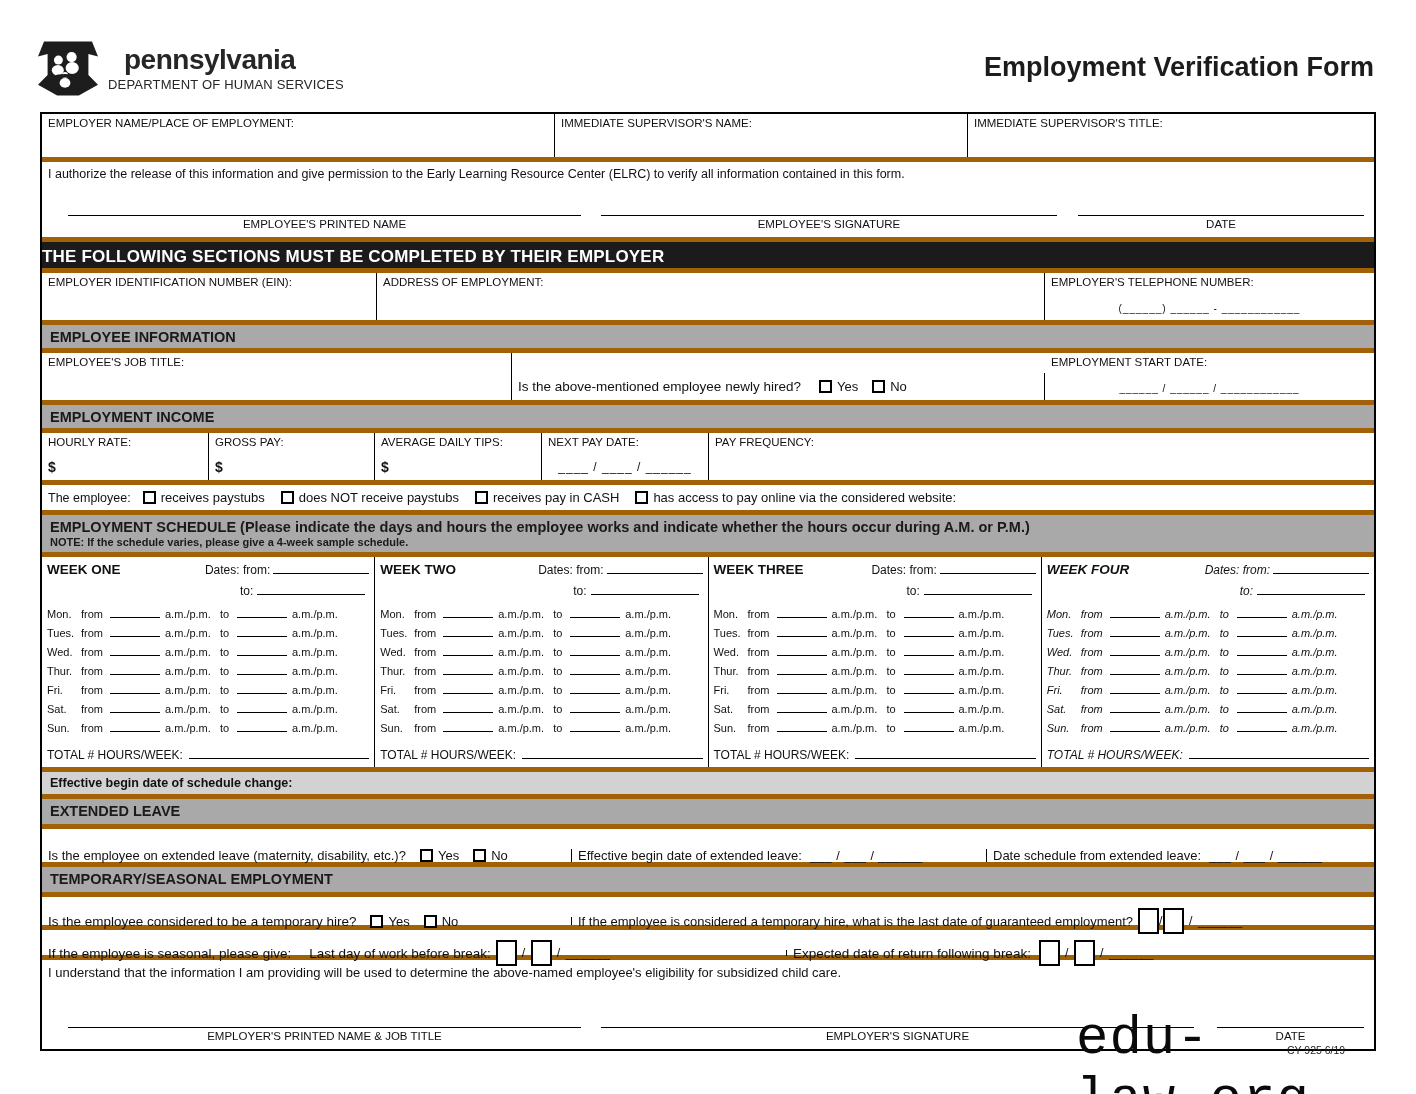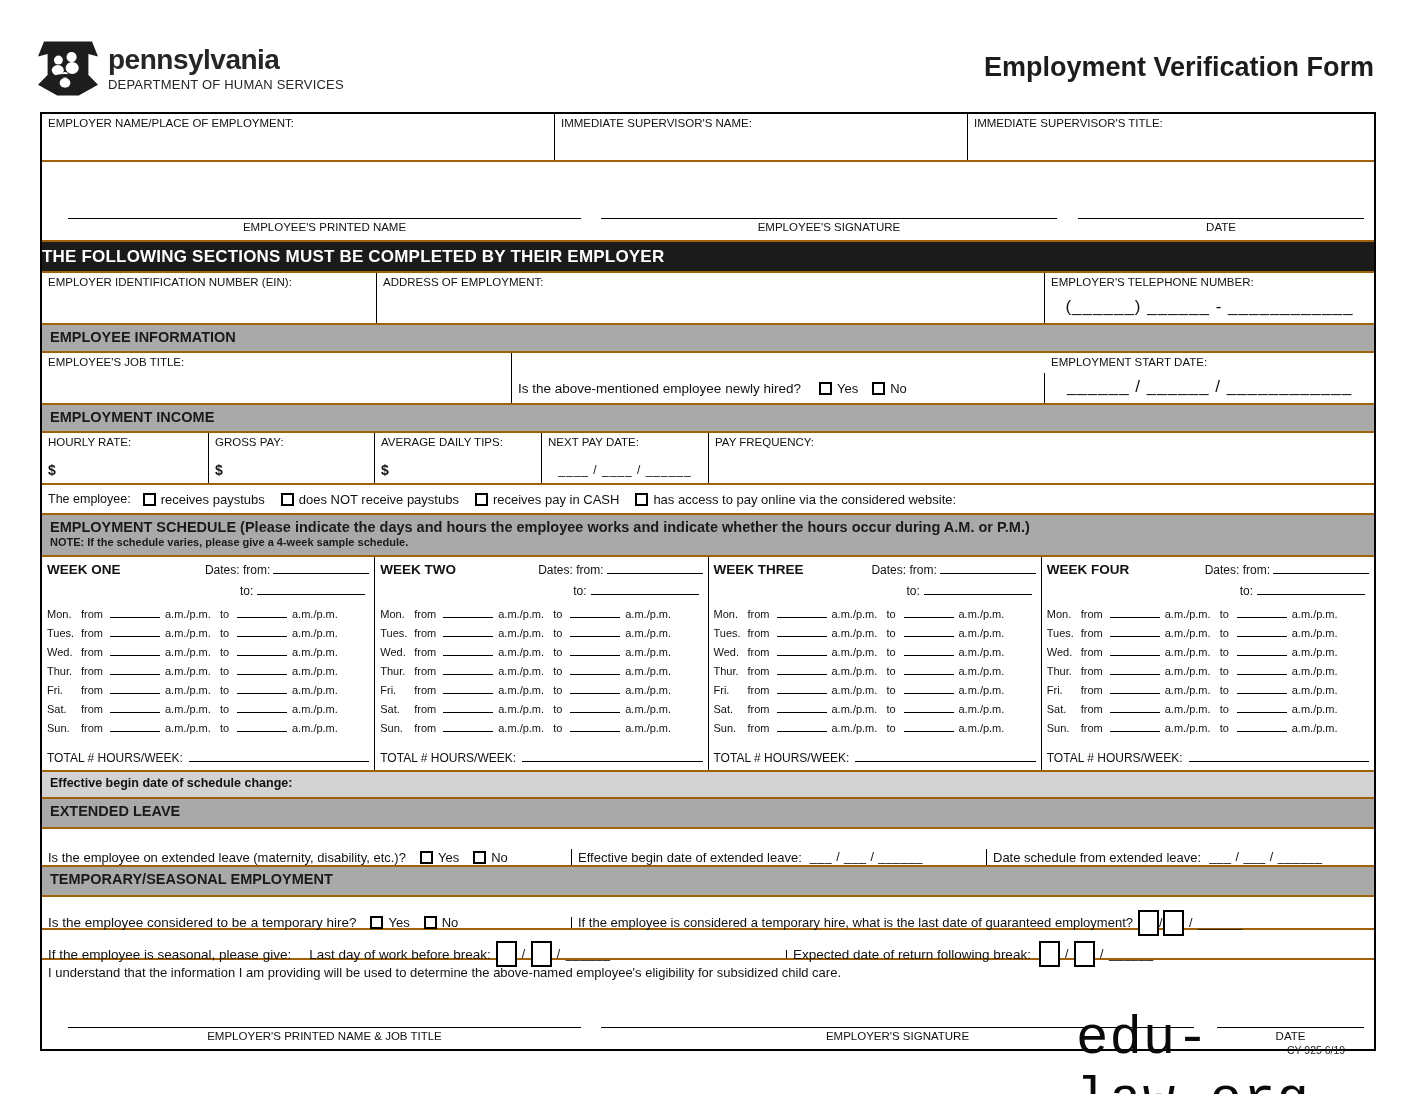--- a/index.html
+++ b/index.html
@@ -3,28 +3,28 @@
 <meta charset="utf-8">
 <style>
   * { margin:0; padding:0; box-sizing:border-box; }
   body { background:#fff; }
   .page { width:1416px; height:1094px; position:relative; background:#fff;
           font-family:"Liberation Sans", sans-serif; color:#111; overflow:hidden; }
 
   
   .hdr-logo { position:absolute; left:38px; top:40px; display:flex; align-items:center; gap:10px; }
   .logo-keystone svg { width:60px; height:57px; display:block; }
-  .logo-text .brand { font-size:28px; font-weight:bold; line-height:1.05; color:#262626; letter-spacing:-0.5px; }
+  .logo-text .brand { font-size:28px; font-weight:bold; line-height:1.05; color:#262626; letter-spacing:-0.5px;margin-left:16px; }
   .logo-text .dept  { font-size:13px; color:#262626; margin-top:2px; letter-spacing:0.2px; }
   .hdr-title { position:absolute; right:42px; top:52px; font-size:27px; font-weight:bold; color:#1c1c1c; }
 
   
   .form { position:absolute; left:40px; top:112px; width:1336px; border:2px solid #000; background:#fff;
           display:flex; flex-direction:column; }
-  .row { display:flex; border-bottom:2px solid #a16207; }
+  .row { display:flex; border-bottom:5px solid #a16207; }
   .row:last-child { border-bottom:none; }
   .cell { border-right:1px solid #000; padding:3px 6px; position:relative; display:flex; flex-direction:column; }
   .cell:last-child { border-right:none; }
   .lbl { font-size:11.5px; color:#111; }
   .blank { display:inline-block; border-bottom:1px solid #000; height:13px; vertical-align:baseline; }
 
   .h48{height:48px} .h80{height:80px} .h31{height:31px} .h52{height:52px}
   .h28{height:28px} .h42{height:42px} .h215{height:215px} .h27{height:27px}
   .h30{height:30px} .h38{height:38px} .h33{height:33px} .h89{height:89px}
 
@@ -43,34 +43,34 @@
   .cb { display:inline-block; width:13px; height:13px; border:2px solid #000; background:#fff;
         vertical-align:-2px; margin-right:5px; flex:none; }
   .dbox { display:inline-block; width:21px; height:26px; border:2px solid #000; background:#fff;
           vertical-align:middle; flex:none; }
 
   .qtext { font-size:13.5px; }
   .opt { display:inline-flex; align-items:center; font-size:13px; white-space:nowrap; }
   .vcenter { justify-content:center;margin-top:20px; }
   .hrow { display:flex; align-items:center; }
 
-  .centerblank { margin-top:auto; text-align:center; font-size:17px; padding-bottom:3px; letter-spacing:1px; }
+  .centerblank { margin-top:auto; text-align:center; font-size:10px; padding-bottom:3px; letter-spacing:1px; }
   .dollar { margin-top:auto; font-weight:bold; font-size:14px; padding-bottom:2px; }
 
   
   .sigrow { display:flex; margin-top:auto; padding:0 0 4px 20px; }
   .sig { border-top:1px solid #000; text-align:center; font-size:11.5px; padding-top:2px; }
 
   
   .paystubs { flex-direction:row; align-items:center; gap:16px; font-size:12.5px; }
 
   
   .sched-grid { padding:0; }
   .week-col { flex:1; border-right:1px solid #000; display:flex; flex-direction:column; padding:4px 5px 5px; }
-  .week-col:last-child { border-right:none; }
+  .week-col:last-child { border-right:none;font-style:italic; }
   .wk-l1 { display:flex; justify-content:space-between; align-items:baseline; }
   .wk-name { font-weight:bold; font-size:13.5px; }
   .wk-dates { font-size:12px; }
   .wk-blank { width:96px; margin-left:3px; }
   .wk-l2 { text-align:right; font-size:12px; margin-top:5px; padding-right:4px; }
   .wk-blank2 { width:108px; margin-left:4px; }
   .wk-days { margin-top:9px; }
   .day-row { display:flex; align-items:baseline; font-size:11px; height:19px; }
   .d-name { width:34px; } .d-kw { width:29px; } .d-kw2 { width:17px; }
   .d-blank { width:50px; margin-right:5px; height:11px; }
@@ -121,20 +121,21 @@
       <div class="cell w413">
         <span class="lbl">IMMEDIATE SUPERVISOR'S NAME:</span>
       </div>
       <div class="cell grow">
         <span class="lbl">IMMEDIATE SUPERVISOR'S TITLE:</span>
       </div>
     </div>
 
     <div class="row h80">
       <div class="cell grow">
+        <span style="font-size:12.5px; padding-top:2px;">I authorize the release of this information and give permission to the Early Learning Resource Center (ELRC) to verify all information contained in this form.</span>
         <div class="sigrow">
           <div class="sig" style="width:513px"><span>EMPLOYEE'S PRINTED NAME</span></div>
           <div class="sig" style="width:456px; margin-left:20px"><span>EMPLOYEE'S SIGNATURE</span></div>
           <div class="sig" style="width:286px; margin-left:21px"><span>DATE</span></div>
         </div>
       </div>
     </div>
 
     <div class="row h31 banner">THE FOLLOWING SECTIONS MUST BE COMPLETED BY THEIR EMPLOYER</div>
 

